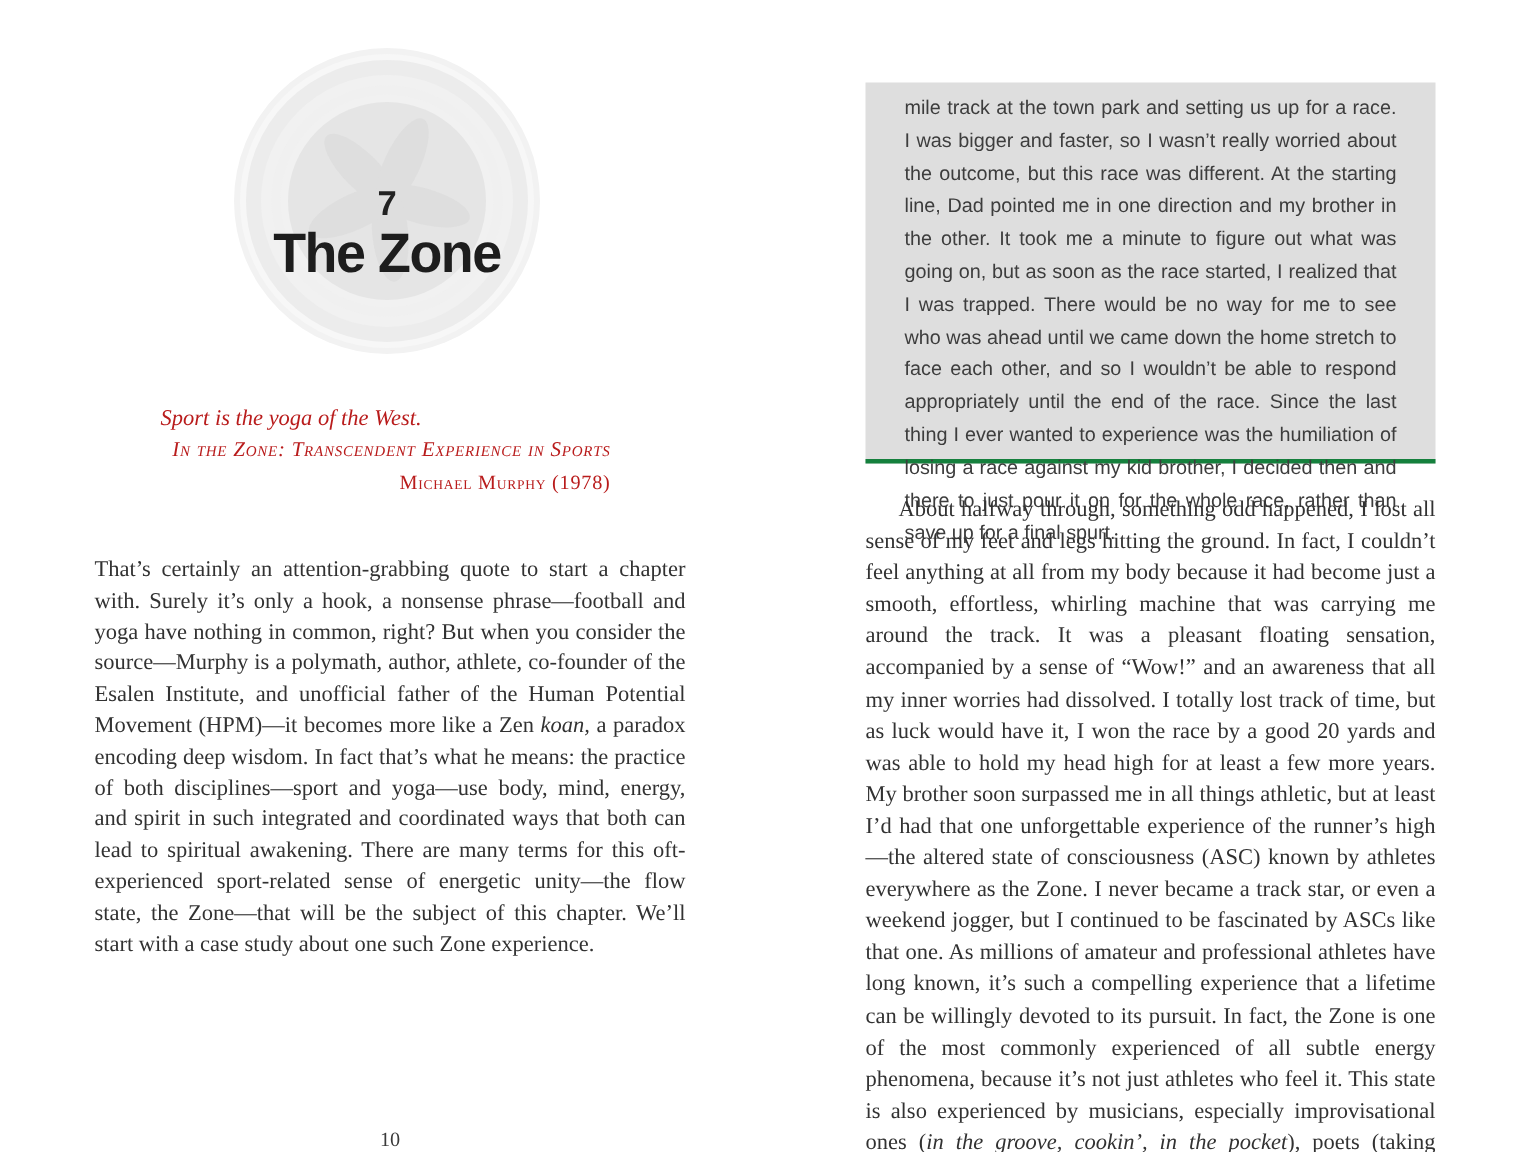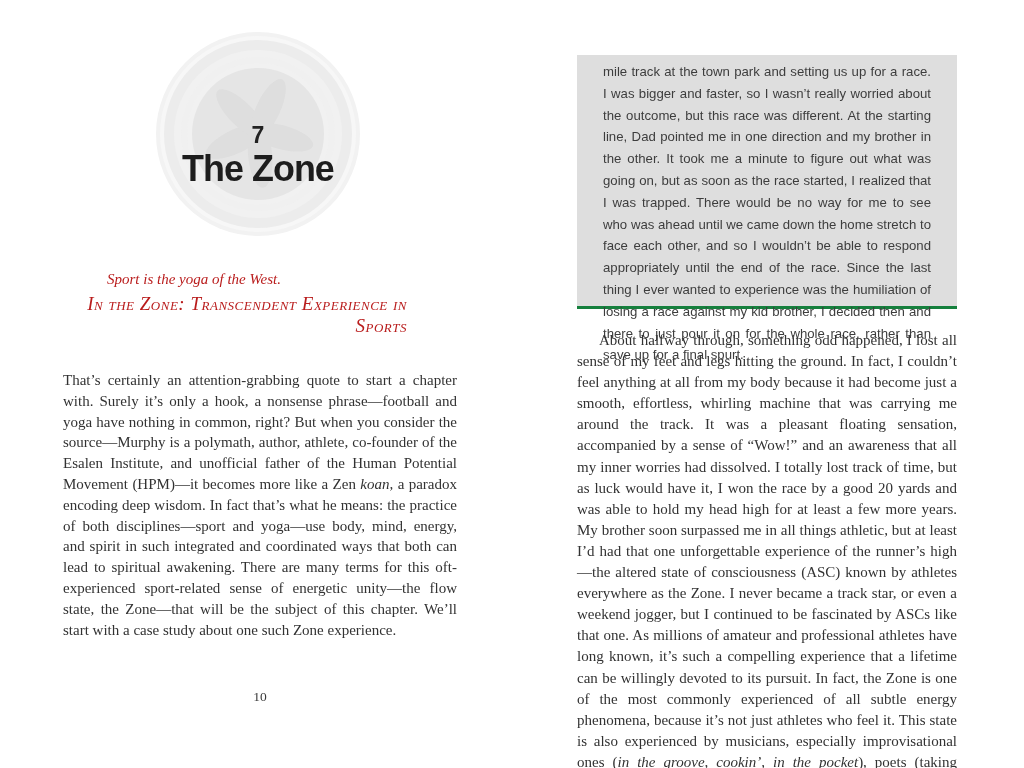--- a/index.html
+++ b/index.html
@@ -20,21 +20,21 @@
   .chapter-title{
     position:absolute;left:92px;top:148px;width:206px;margin:0;text-align:center;
     font-family:"Liberation Sans",sans-serif;font-size:37px;font-weight:700;color:#1d1d1d;
     letter-spacing:-1px;transform:scaleX(.97);
   }
 
   
   .epigraph{position:absolute;left:0;top:271px;width:394px;color:#b91c1c;}
   .epi-quote{margin:0 0 5px 44px;font-style:italic;font-size:15px;}
   .epi-source{margin:0 50px 5px 0;text-align:right;font-style:italic;
-    font-variant:small-caps;font-size:19px;letter-spacing:.5px;}
+    font-variant:small-caps;font-size:14px;letter-spacing:.5px;}
   .epi-attrib{margin:0 50px 0 0;text-align:right;
     font-variant:small-caps;font-size:13.5px;letter-spacing:.5px;}
 
   
   .body-text{
     position:absolute;left:0;margin:0;text-align:justify;
     font-size:15px;line-height:20.8px;color:#323232;
   }
   .body-text em{font-style:italic;}
   .page-left .body-text{top:370px;width:394px;}
@@ -48,21 +48,21 @@
   .case-box-open{top:622px;width:394px;height:83px;border-top:3px solid #5f5f5f;padding:4px 26px 0;}
   .case-box-cont{top:55px;width:380px;height:254px;border-bottom:3px solid #15803d;padding:6px 26px 0;}
   .case-heading{
     margin:3px 0 4px;text-align:center;font-size:14.5px;font-weight:700;
     letter-spacing:.6px;color:#1f1f1f;
   }
   .case-text{margin:0;font-size:13.2px;line-height:24px;text-align:justify;color:#3d3d3d;}
   .case-box-cont .case-text{line-height:21.8px;}
 
   
-  .folio-left{position:absolute;left:0;top:689px;width:394px;text-align:center;
+  .folio-left{position:absolute;left:0;top:752px;width:394px;text-align:center;
     font-size:13.5px;color:#3a3a3a;}
   .running-head{
     position:absolute;top:30px;right:0;display:flex;align-items:baseline;gap:16px;
   }
   .rh-title{font-family:"Liberation Sans",sans-serif;font-size:13px;color:#9a9a9a;letter-spacing:.2px;}
   .rh-folio{font-size:13.5px;color:#2c2c2c;margin-top:48px;}
 </style>
 </head>
 <body>
 
@@ -86,20 +86,21 @@
       </g>
       <circle cx="103" cy="103" r="74" fill="none" stroke="#f0f0f0" stroke-width="6" opacity="0.7"></circle>
     </svg>
 
     <div class="chapter-number">7</div>
     <h1 class="chapter-title">The Zone</h1>
 
     <div class="epigraph">
       <p class="epi-quote">Sport is the yoga of the West.</p>
       <p class="epi-source">In the Zone: Transcendent Experience in Sports</p>
+      <p class="epi-attrib">Michael Murphy (1978)</p>
     </div>
 
     <p class="body-text"><span>That’s certainly an attention-grabbing quote to start a chapter with. Surely it’s only a hook, a nonsense phrase—football and yoga have nothing in common, right? But when you consider the source—Murphy is a polymath, author, athlete, co-founder of the Esalen Institute, and unofficial father of the Human Potential Movement (HPM)—it becomes more like a Zen </span><em>koan,</em><span> a paradox encoding deep wisdom. In fact that’s what he means: the practice of both disciplines—sport and yoga—use body, mind, energy, and spirit in such integrated and coordinated ways that both can lead to spiritual awakening. There are many terms for this oft-experienced sport-related sense of energetic unity—the flow state, the Zone—that will be the subject of this chapter. We’ll start with a case study about one such Zone experience.</span></p>
 
 
     <div class="folio-left">10</div>
   </section>
 
   <section class="page page-right">
 

